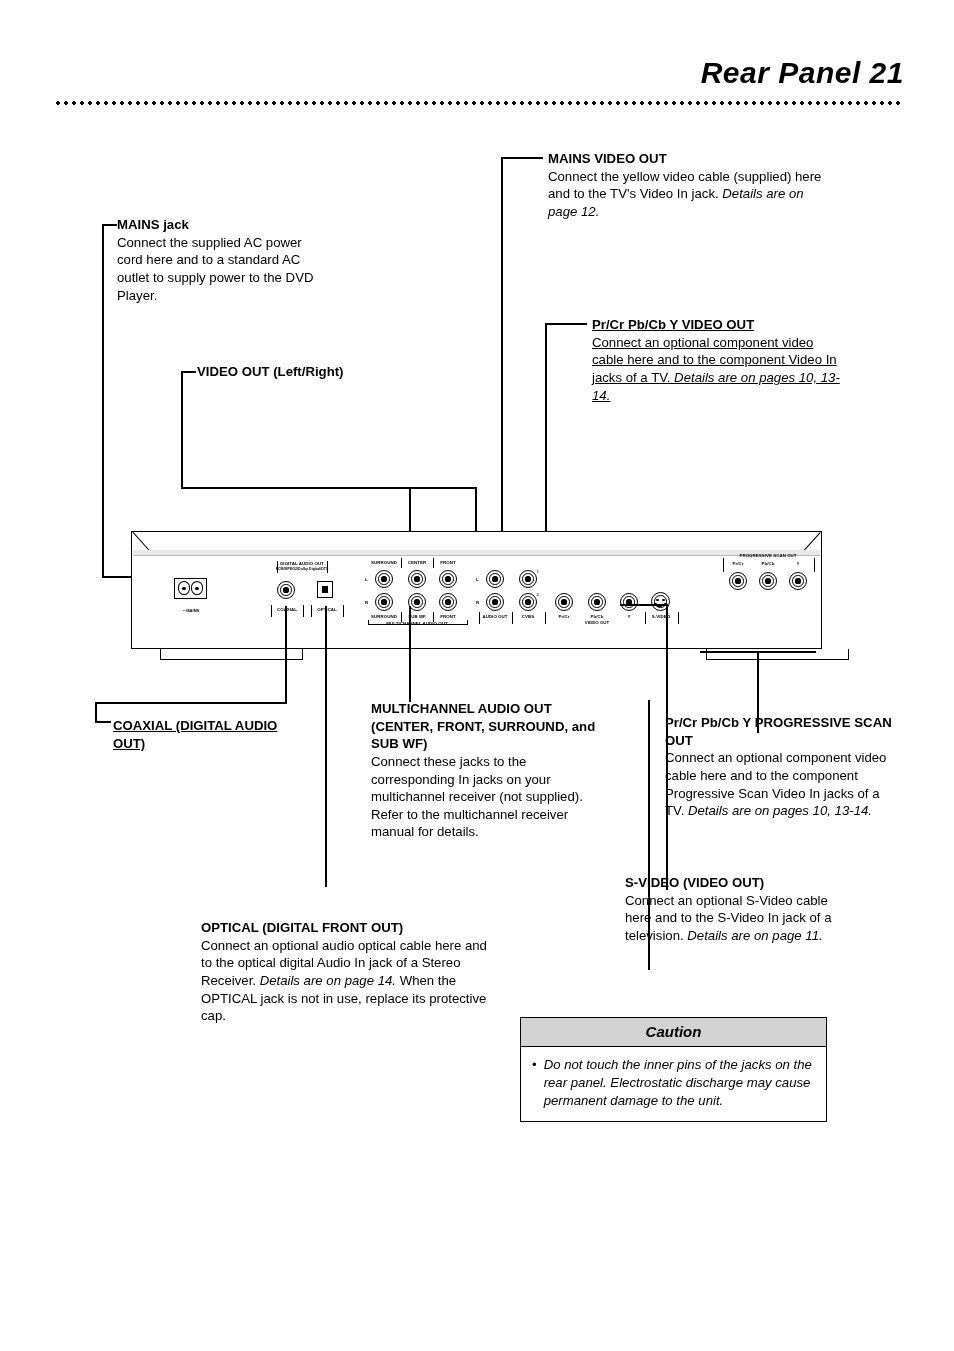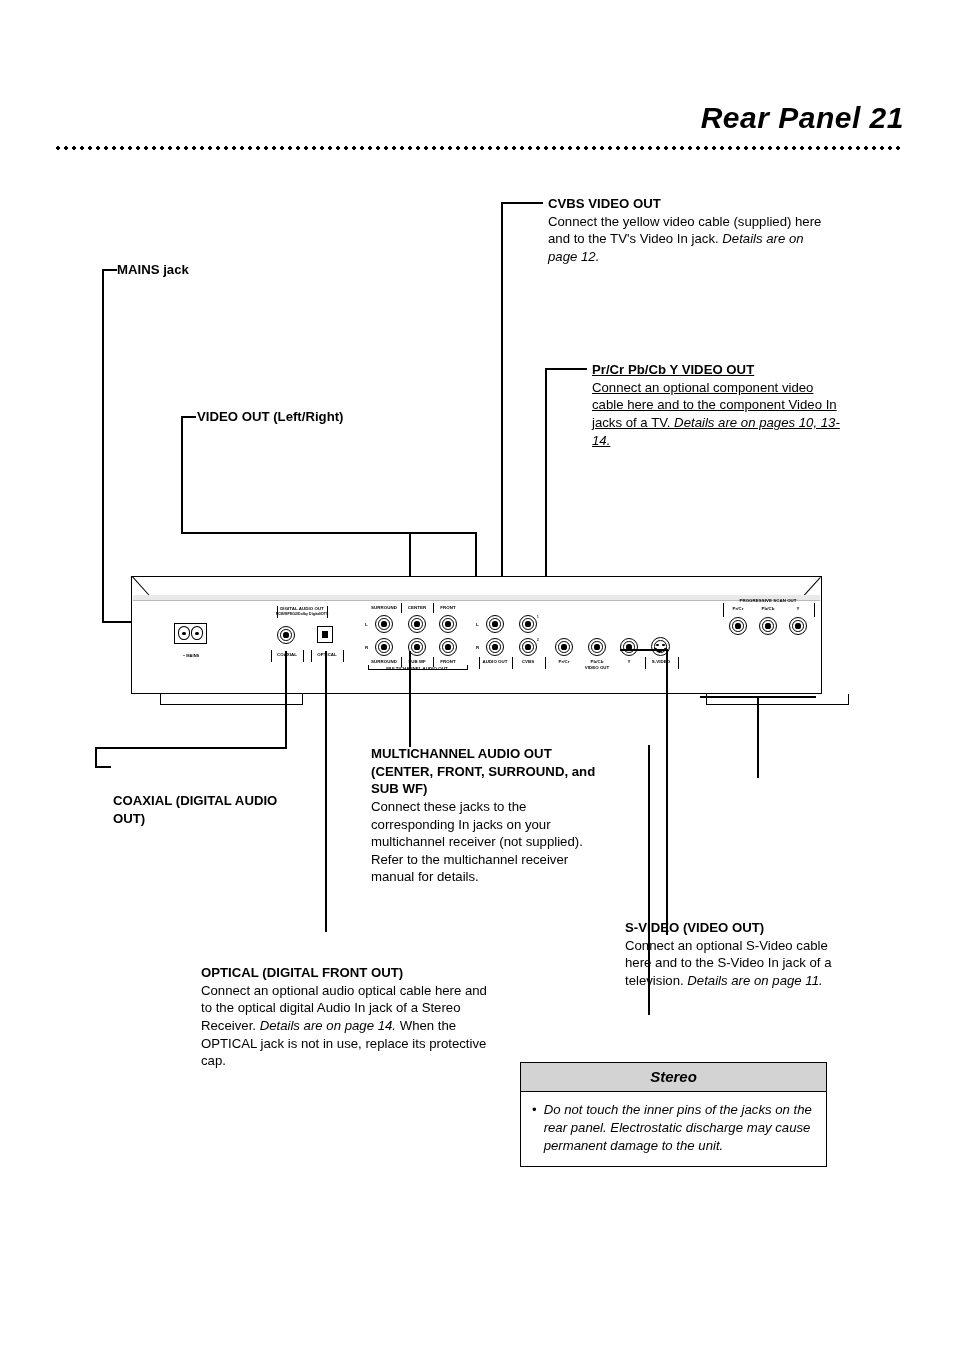--- a/index.html
+++ b/index.html
@@ -1,21 +1,21 @@
 <!DOCTYPE html>
 <html><head>
 <meta charset="utf-8">
 <style>
   html,body{margin:0;padding:0;}
   body{
     width:954px;height:1351px;position:relative;background:#ffffff;
     font-family:"Liberation Sans",sans-serif;color:#000;
     -webkit-font-smoothing:antialiased;
   }
-  .page{position:absolute;inset:0;margin-top:45px;}
+  .page{position:absolute;inset:0;}
 
   
   .hdr-title{
     position:absolute;right:50px;top:56px;
     font-size:30px;font-weight:bold;font-style:italic;
     letter-spacing:.5px;white-space:nowrap;
   }
   .hdr-dots{
     position:absolute;left:54px;right:50px;top:101px;height:4px;
     background-image:radial-gradient(circle, #000 45%, transparent 46%);
@@ -101,29 +101,30 @@
 <body>
 
 <div class="page">
 
   <div class="hdr-title">Rear Panel  21</div>
   <div class="hdr-dots"></div>
 
   <div class="ln lnh" style="left:501px;top:157px;width:42px;"></div>
   <div class="ln lnv" style="left:501px;top:157px;height:430px;"></div>
   <div class="callout" style="left:548px;top:150px;width:288px;">
-    <span class="ttl">CVBS VIDEO OUT</span>
+    <span class="ttl">MAINS VIDEO OUT</span>
     <span class="bdy"><span>Connect the yellow video cable (supplied) here and to the TV's Video In jack. </span><i>Details are on page 12.</i></span>
   </div>
 
   <div class="ln lnh" style="left:102px;top:224px;width:15px;"></div>
   <div class="ln lnv" style="left:102px;top:224px;height:353px;"></div>
   <div class="ln lnh" style="left:102px;top:576px;width:47px;"></div>
   <div class="callout" style="left:117px;top:216px;width:210px;">
     <span class="ttl">MAINS jack</span>
+    <span class="bdy">Connect the supplied AC power cord here and to  a standard AC outlet to supply power to the DVD Player.</span>
   </div>
 
   <div class="ln lnh" style="left:545px;top:323px;width:42px;"></div>
   <div class="ln lnv" style="left:545px;top:323px;height:283px;"></div>
   <div class="ln lnh" style="left:545px;top:604px;width:78px;"></div>
   <div class="callout" style="left:592px;top:316px;width:250px;text-decoration:underline;">
     <span class="ttl">Pr/Cr Pb/Cb Y VIDEO OUT</span>
     <span class="bdy"><span>Connect an optional component video cable here and to the component Video In jacks of a TV. </span><i>Details are on pages 10, 13-14.</i></span>
   </div>
 
@@ -249,41 +250,45 @@
   <div class="ln lnv" style="left:409px;top:606px;height:96px;"></div>
 
   <div class="ln lnh" style="left:620px;top:604px;width:48px;"></div>
   <div class="ln lnv" style="left:666px;top:604px;height:58px;"></div>
   <div class="ln lnv" style="left:666px;top:660px;height:230px;"></div>
 
   <div class="ln lnh" style="left:700px;top:651px;width:116px;"></div>
   <div class="ln lnv" style="left:757px;top:651px;height:82px;"></div>
   <div class="ln lnv" style="left:648px;top:700px;height:270px;"></div>
 
-  <div class="callout" style="left:113px;top:747px;width:185px;">
+  <div class="callout" style="left:113px;top:717px;width:185px;text-decoration:underline;">
     <span class="ttl">COAXIAL (DIGITAL AUDIO OUT)</span>
   </div>
 
   <div class="callout" style="left:371px;top:700px;width:232px;">
     <span class="ttl">MULTICHANNEL AUDIO OUT (CENTER, FRONT, SURROUND, and SUB WF)</span>
     <span class="bdy">Connect these jacks to the corresponding In jacks on your multichannel receiver (not supplied). Refer to the multichannel receiver manual for details.</span>
   </div>
 
+  <div class="callout" style="left:665px;top:714px;width:230px;">
+    <span class="ttl">Pr/Cr Pb/Cb Y PROGRESSIVE SCAN OUT</span>
+    <span class="bdy"><span>Connect an optional component video cable here and to the component Progressive Scan Video In jacks of a TV. </span><i>Details are on pages 10, 13-14.</i></span>
+  </div>
 
   <div class="callout" style="left:201px;top:919px;width:297px;">
     <span class="ttl">OPTICAL (DIGITAL FRONT OUT)</span>
     <span class="bdy"><span>Connect an optional audio optical cable here and to the optical digital Audio In jack of a Stereo Receiver. </span><i>Details are on page 14.</i><span> When the OPTICAL jack is not in use, replace its protective cap.</span></span>
   </div>
 
   <div class="callout" style="left:625px;top:874px;width:210px;">
     <span class="ttl">S-VIDEO (VIDEO OUT)</span>
     <span class="bdy"><span>Connect an optional S-Video cable here and to the S-Video In jack of a television. </span><i>Details are on page 11.</i></span>
   </div>
 
   <div id="caution">
-    <div class="cap">Stereo</div>
+    <div class="cap">Caution</div>
     <div class="bod">
       <span class="bullet">•</span>
       <span>Do not touch the inner pins of the jacks on the rear panel. Electrostatic discharge may cause permanent damage to the unit.</span>
     </div>
   </div>
 
 </div>
 
 </body></html>

